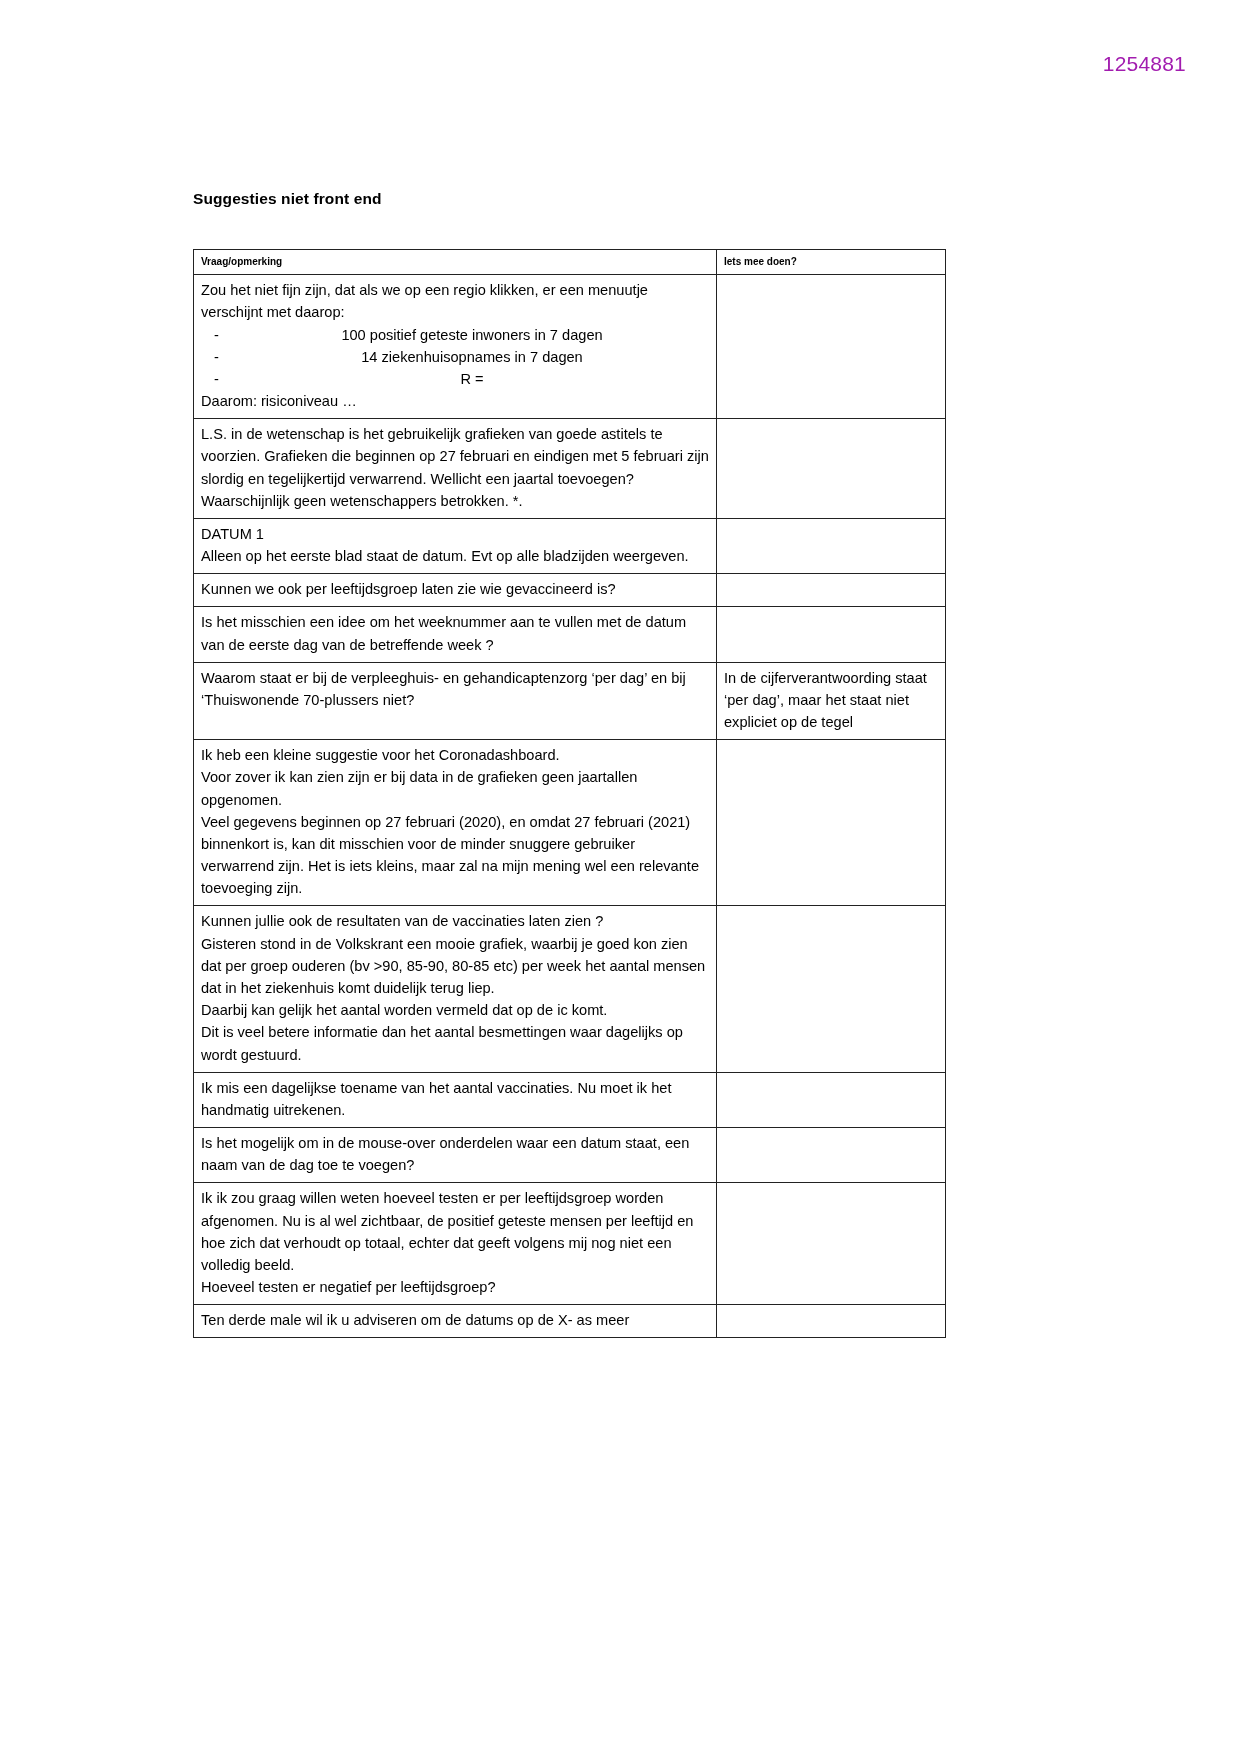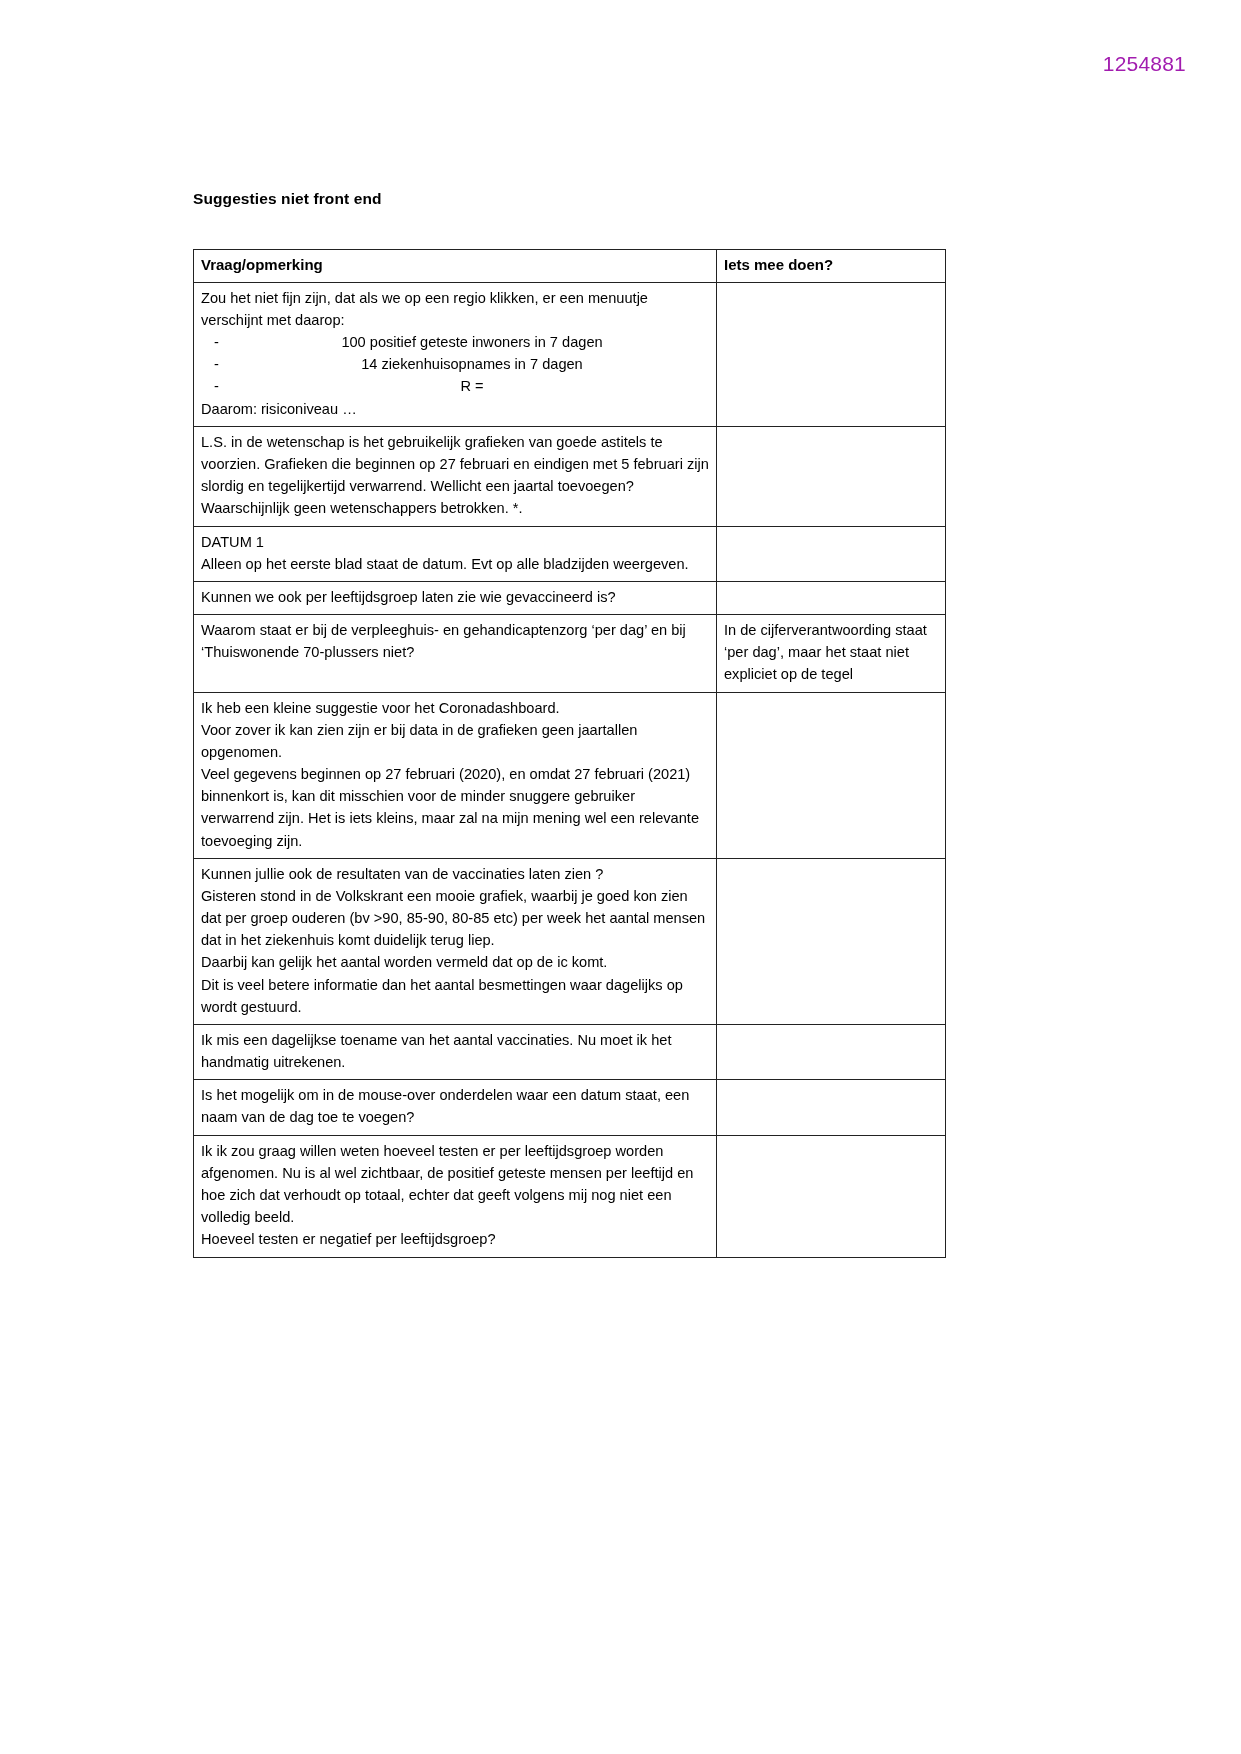--- a/index.html
+++ b/index.html
@@ -51,21 +51,21 @@
     vertical-align: top;
     padding: 4px 7px 6px 7px;
     font-size: 14.6px;
     line-height: 1.52;
     text-align: left;
   }
   table.suggestions th {
     font-weight: bold;
     padding-top: 4px;
     padding-bottom: 5px;
-    font-size: 15px;
+    font-size: 10px;
   }
   col.c1 { width: 523px; }
   col.c2 { width: 229px; }
   .cell-p {
     margin: 0;
   }
   ul.dashes {
     list-style: none;
     margin: 0;
     padding: 0 0 0 34px;
@@ -132,20 +132,24 @@
           <td style="white-space: pre-line;">DATUM 1
 Alleen op het eerste blad staat de datum. Evt op alle bladzijden weergeven.</td>
           <td></td>
         </tr>
 
         <tr>
           <td>Kunnen we ook per leeftijdsgroep laten zie wie gevaccineerd is?</td>
           <td></td>
         </tr>
 
+        <tr>
+          <td>Is het misschien een idee om het weeknummer aan te vullen met de datum van de eerste dag van de betreffende week ?</td>
+          <td></td>
+        </tr>
 
         <tr>
           <td class="tall-pad">Waarom staat er bij de verpleeghuis- en gehandicaptenzorg ‘per dag’ en bij ‘Thuiswonende 70-plussers niet?</td>
           <td>In de cijferverantwoording staat ‘per dag’, maar het staat niet expliciet op de tegel</td>
         </tr>
 
         <tr>
           <td style="white-space: pre-line;">Ik heb een kleine suggestie voor het Coronadashboard.
 Voor zover ik kan zien zijn er bij data in de grafieken geen jaartallen opgenomen.
 Veel gegevens beginnen op 27 februari (2020), en omdat 27 februari (2021) binnenkort is, kan dit misschien voor de minder snuggere gebruiker verwarrend zijn. Het is iets kleins, maar zal na mijn mening wel een relevante toevoeging zijn.</td>
@@ -170,17 +174,21 @@
           <td>Is het mogelijk om in de mouse-over onderdelen waar een datum staat, een naam van de dag toe te voegen?</td>
           <td></td>
         </tr>
 
         <tr>
           <td style="white-space: pre-line;">Ik ik zou graag willen weten hoeveel testen er per leeftijdsgroep worden afgenomen. Nu is al wel zichtbaar, de positief geteste mensen per leeftijd en hoe zich dat verhoudt op totaal, echter dat geeft volgens mij nog niet een volledig beeld.
 Hoeveel testen er negatief per leeftijdsgroep?</td>
           <td></td>
         </tr>
 
+        <tr>
+          <td>Ten derde male wil ik u adviseren om de datums op de X- as meer</td>
+          <td></td>
+        </tr>
       </tbody>
     </table>
 
   </div>
 </div>
 
 </body></html>

